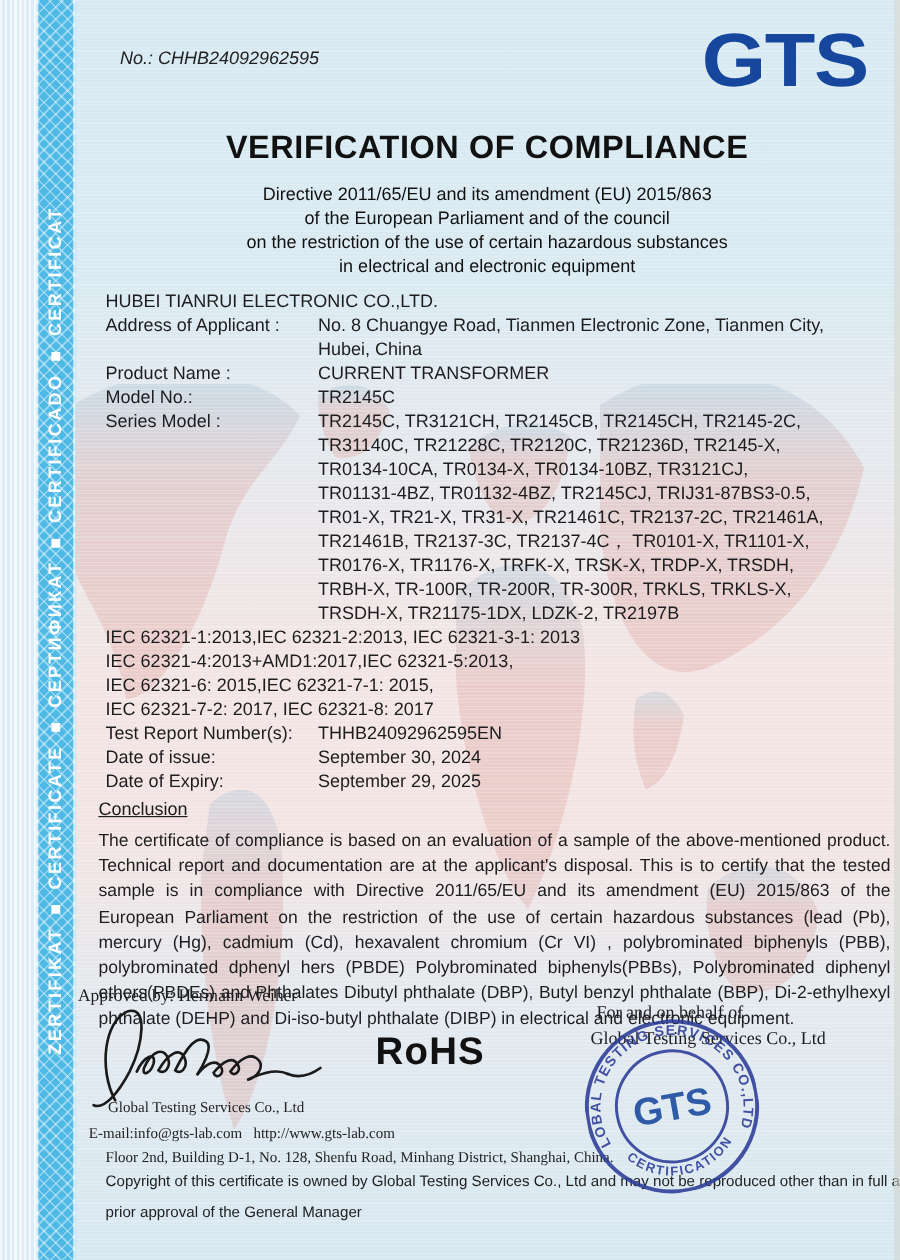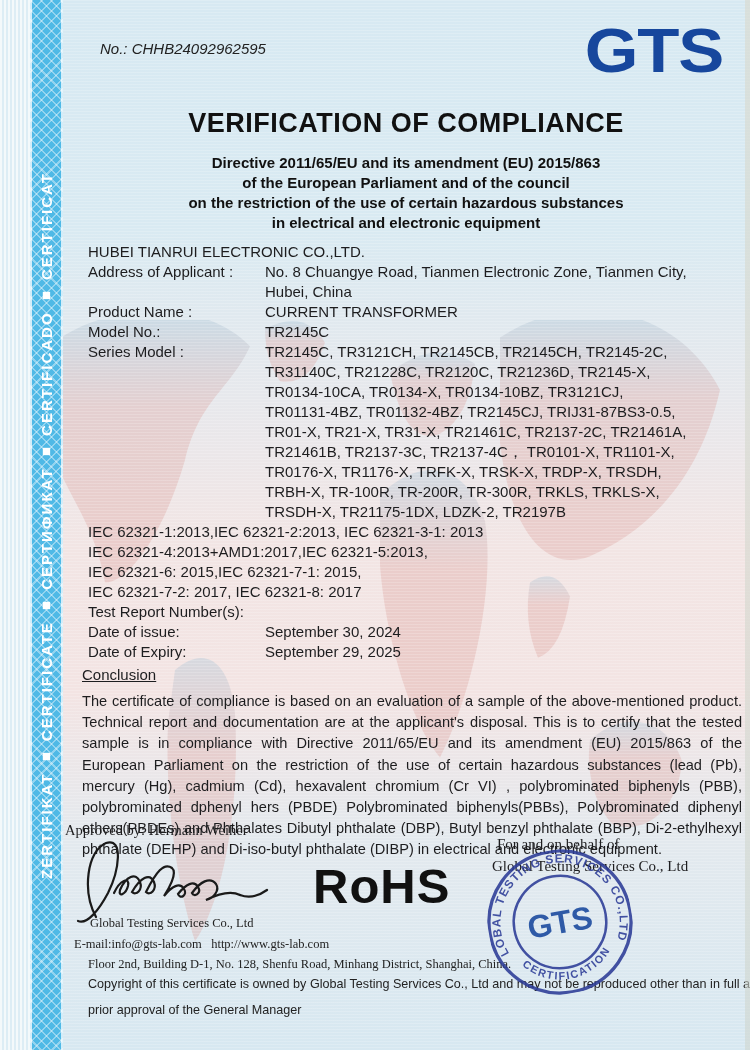--- a/index.html
+++ b/index.html
@@ -26,33 +26,33 @@
   .band-text { writing-mode:vertical-rl; transform:rotate(180deg); color:#fff; font-weight:bold; font-size:15px; letter-spacing:2px; white-space:nowrap; }
 
   .content { position:absolute; inset:0; z-index:2; }
 
   .cert-no { position:absolute; left:100px; top:40px; font-size:15px; color:#222;font-style:italic; }
   .gts-logo { position:absolute; right:6px; top:16px; width:180px; text-align:center;
     font-size:60px; font-weight:bold; color:#17479d; letter-spacing:-1px;
     transform:scaleX(1.15) scaleY(1.05); transform-origin:center; }
 
   .title { position:absolute; left:62px; right:0; top:108px; text-align:center; font-size:27px; font-weight:bold; letter-spacing:.5px; color:#111; }
-  .subtitle { position:absolute; left:62px; right:0; top:153px; text-align:center; font-size:15px; font-weight:bold; line-height:20px; color:#111; }
+  .subtitle { position:absolute; left:62px; right:0; top:153px; text-align:center; font-size:15px; font-weight:normal; line-height:20px; color:#111; }
 
   .fields { position:absolute; left:88px; top:242px; right:8px; font-size:15px; line-height:20px; }
   .row { display:flex; }
   .lbl { width:177px; flex:0 0 177px; }
   .val { flex:1; white-space:pre-line; }
 
   .concl-head { position:absolute; left:82px; top:666px; font-size:15px; text-decoration:underline; }
   .concl-par { position:absolute; left:82px; top:691px; width:660px; font-size:14.6px; line-height:21.2px; text-align:justify; }
 
   .approved { position:absolute; left:65px; top:822px; font-family:"Liberation Serif", serif; font-size:14.5px; }
   .signature { position:absolute; left:70px; top:835px; width:200px; height:90px; }
-  .rohs { position:absolute; left:313px; top:858px; font-size:49px; font-weight:bold; letter-spacing:1px; color:#111; }
+  .rohs { position:absolute; left:313px; top:858px; font-size:32px; font-weight:bold; letter-spacing:1px; color:#111; }
   .behalf1 { position:absolute; left:497px; top:836px; font-family:Liberation Serif, serif; font-size:15px; }
   .behalf2 { position:absolute; left:492px; top:858px; font-family:"Liberation Serif", serif; font-size:15px; }
 
   .stamp { position:absolute; left:488px; top:850px; width:144px; height:144px; z-index:3; opacity:.88; transform:rotate(-10deg); }
 
   .foot-serif { position:absolute; font-family:"Liberation Serif", serif; font-size:12.5px; white-space:pre; color:#222; }
   .f1 { left:90px; top:916px; }
   .f2 { left:74px; top:937px;text-align:right; }
   .f3 { left:88px; top:957px; }
   .copy1 { position:absolute; left:88px; top:977px; font-size:12.6px; white-space:nowrap; color:#222; }
@@ -133,20 +133,21 @@
 TRSDH-X, TR21175-1DX, LDZK-2, TR2197B</div>
       </div>
       <div class="row">
         <div class="val">IEC 62321-1:2013,IEC 62321-2:2013, IEC 62321-3-1: 2013
 IEC 62321-4:2013+AMD1:2017,IEC 62321-5:2013,
 IEC 62321-6: 2015,IEC 62321-7-1: 2015,
 IEC 62321-7-2: 2017, IEC 62321-8: 2017</div>
       </div>
       <div class="row">
         <div class="lbl">Test Report Number(s):</div>
+        <div class="val">THHB24092962595EN</div>
       </div>
       <div class="row">
         <div class="lbl">Date of issue:</div>
         <div class="val">September 30, 2024</div>
       </div>
       <div class="row">
         <div class="lbl">Date of Expiry:</div>
         <div class="val">September 29, 2025</div>
       </div>
     </div>

